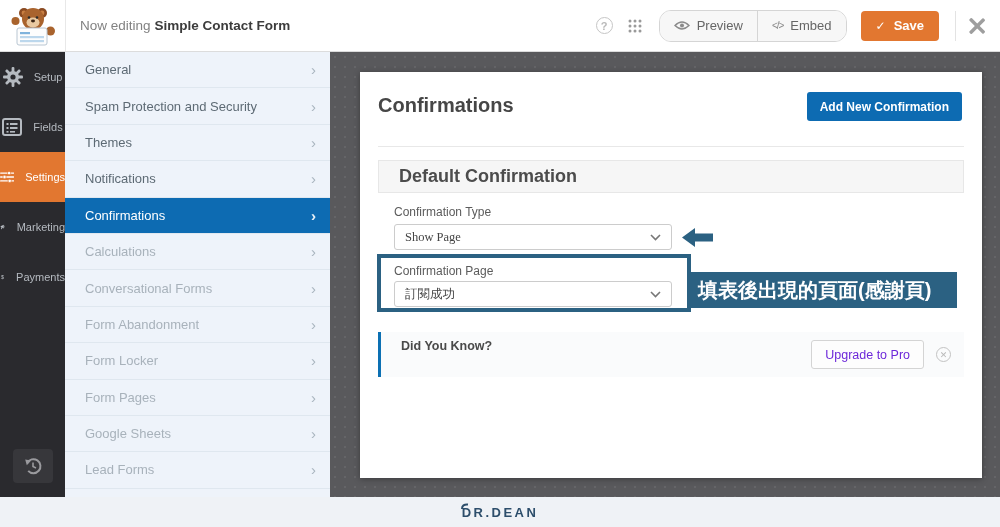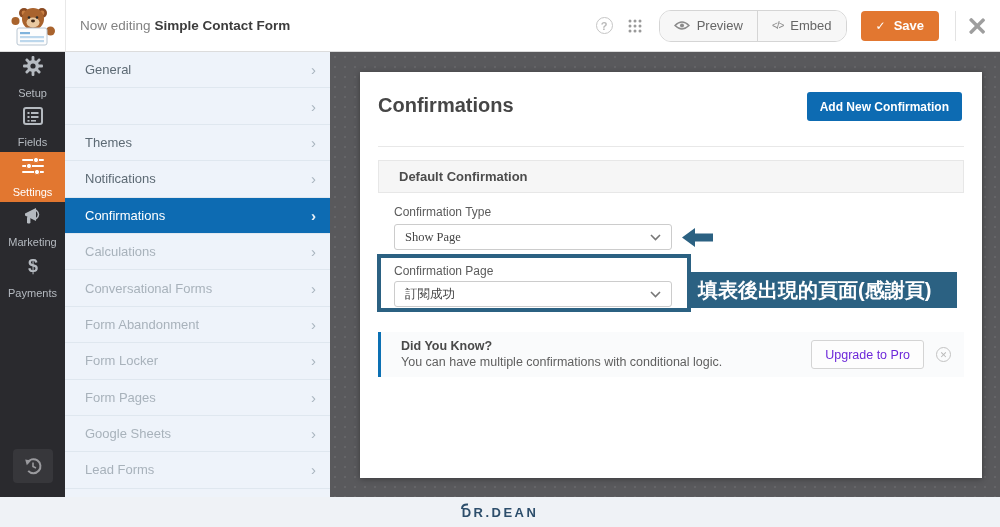--- a/index.html
+++ b/index.html
@@ -21,21 +21,21 @@
   .save-btn { margin-left:14px; height:30px; display:flex; align-items:center; gap:8px; padding:0 15px; background:#e27730; border-radius:4px; color:#fff; font-size:13px; font-weight:700; cursor:pointer; }
   .save-check { font-size:12px; }
   .top-divider { width:1px; height:30px; background:#e3e3e3; margin-left:16px; }
   .close-x { margin:0 14px 0 12px; cursor:pointer; display:flex; }
 
   
   .main-row { display:flex; height:445px; }
 
   
   .sidebar { width:65px; background:#2a2a2e; display:flex; flex-direction:column; }
-  .side-item { height:50px; display:flex; flex-direction:column; align-items:center; justify-content:center; gap:11px; cursor:pointer; }
+  .side-item { height:50px; display:flex; flex-direction:row; align-items:center; justify-content:center; gap:11px; cursor:pointer; }
   .side-item .lbl { font-size:11px; color:#b5bac0; }
   .side-item.active { background:#e27730; }
   .side-item.active .lbl { color:#fff; }
   .history-wrap { margin-top:auto; display:flex; justify-content:center; padding-bottom:14px; }
   .history-btn { width:40px; height:34px; background:#37373b; border-radius:4px; display:flex; align-items:center; justify-content:center; cursor:pointer; }
 
   
   .menu { width:265px; background:#eef3fa; display:flex; flex-direction:column; }
   .menu-item { height:36.4px; flex:0 0 36.4px; display:flex; align-items:center; padding:0 14px 0 20px; font-size:13px; color:#5d6a74; border-bottom:1px solid #dfe7ef; cursor:pointer;gap:40px; }
   .menu-item .chev { margin-left:auto; color:#a9b5bf; font-size:15px; }
@@ -44,21 +44,21 @@
   .menu-item.active .chev { color:#e8f1f8; font-weight:700; }
 
   
   .workspace { flex:1; position:relative; background-color:#59595c;
     background-image:radial-gradient(#656568 1px, transparent 1.3px); background-size:10px 10px; }
 
   .panel { position:absolute; left:30px; top:20px; width:622px; height:406px; background:#fff; box-shadow:0 1px 6px rgba(0,0,0,.35); }
   .panel-title { position:absolute; left:18px; top:22px; font-size:20px; font-weight:600; color:#464646; }
   .add-btn { position:absolute; right:20px; top:20px; height:29px; display:flex; align-items:center; padding:0 13px; background:#0d6bb2; border-radius:3px; color:#fff; font-size:12px; font-weight:700; cursor:pointer; }
   .head-rule { position:absolute; left:18px; right:18px; top:74px; border-top:1px solid #e8e8e8; }
-  .section-bar { position:absolute; left:18px; right:18px; top:88px; height:33px; background:#f6f6f6; border:1px solid #e7e7e7; display:flex; align-items:center; padding-left:20px; font-size:13px; font-weight:700; color:#4c4c4c; }
+  .section-bar { position:absolute; left:18px; right:18px; top:88px; height:33px; background:#f6f6f6; border:1px solid #e7e7e7; display:flex; align-items:center; padding-left:20px; font-size:18px; font-weight:700; color:#4c4c4c; }
   .field-label { position:absolute; font-size:12px; color:#5b5b5b; }
   .sel { position:absolute; width:278px; height:26px; background:#fff; border:1px solid #ccc; border-radius:3px; display:flex; align-items:center; padding:0 10px; font-size:12.5px; color:#444; cursor:pointer; }
   .sel .sel-chev { margin-left:auto; display:flex; }
   .annot-arrow { position:absolute; left:322px; top:156px; }
   .hl-box { position:absolute; left:17px; top:182px; width:314px; height:58px; border:4px solid #2b6182; }
   .annot-bar { position:absolute; left:331px; top:200px; width:266px; height:36px; background:#2b6182; color:#fff; font-size:20px; font-weight:700; display:flex; align-items:center; padding-left:7px; white-space:nowrap; }
   .dyk { position:absolute; left:18px; top:260px; width:586px; height:45px; background:#fafbfc; border-left:3px solid #0c70b3; }
   .dyk-title { position:absolute; left:20px; top:7px; font-size:12.5px; font-weight:700; color:#4a4a4a; }
   .dyk-text { position:absolute; left:20px; top:23px; font-size:12.5px; color:#5f5f5f; }
   .upgrade-btn { position:absolute; right:40px; top:8px; height:29px; display:flex; align-items:center; padding:0 13px; background:#fdfdfd; border:1px solid #d4d4d4; border-radius:3px; font-size:12.5px; color:#6d28d9; cursor:pointer; }
@@ -210,20 +210,21 @@
       </div>
     </div>
   </div>
 
   <div class="menu">
     <div class="menu-item">
         <span>General</span>
         <span class="chev">›</span>
       </div>
     <div class="menu-item">
+        <span>Spam Protection and Security</span>
         <span class="chev">›</span>
       </div>
     <div class="menu-item">
         <span>Themes</span>
         <span class="chev">›</span>
       </div>
     <div class="menu-item">
         <span>Notifications</span>
         <span class="chev">›</span>
       </div>
@@ -295,21 +296,20 @@
           <svg width="11" height="7" viewBox="0 0 11 7">
               <polyline points="1,1 5.5,5.5 10,1" fill="none" stroke="#777" stroke-width="1.6"></polyline>
             </svg>
         </span>
       </div>
 
       <div class="annot-bar">填表後出現的頁面(感謝頁)</div>
 
       <div class="dyk">
         <div class="dyk-title">Did You Know?</div>
-        <div class="dyk-text">You can have multiple confirmations with conditional logic.</div>
         <div class="upgrade-btn">Upgrade to Pro</div>
         <div class="dismiss">✕</div>
       </div>
     </div>
   </div>
 </div>
 
 <div class="footer">
   <div class="brand">
     <span class="brand-accent">

